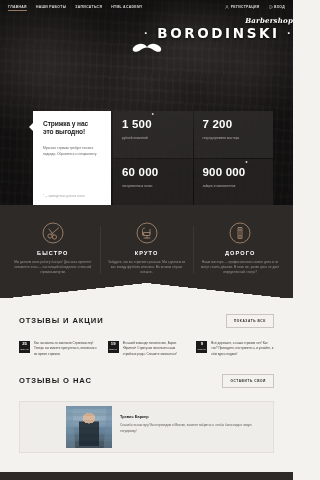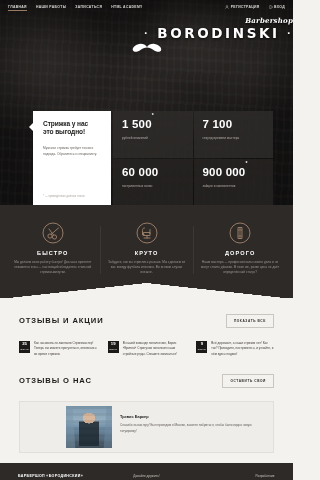--- a/index.html
+++ b/index.html
@@ -167,21 +167,21 @@
   .news-item{ flex:1; display:flex; gap:4px; }
   .date-badge{
     flex:0 0 11px; width:11px; height:12px; background:#1b1a19; color:#fff;
     text-align:center; padding-top:1.5px;
   }
   .date-day{ font-size:4.2px; font-weight:700; line-height:1; }
   .date-mon{ font-size:2.3px; line-height:1; margin-top:1.5px; letter-spacing:.2px; }
   .news-text{ font-size:3.1px; color:#45423f; line-height:1.75; }
 
   
-  .reviews{ padding:17px 19px 10px; background:#f4f2ee; }
+  .reviews{ padding:17px 19px 19px; background:#f4f2ee; }
   .review-card{
     background:#efedea; border:1px solid #e2dfda; display:flex; gap:8px;
     padding:4px; align-items:flex-start;
   }
   .review-photo{
     flex:0 0 46px; width:46px; height:42px; margin-left:42px;
     background:
       linear-gradient(180deg,#7f9bb0 0%,#94aec0 32%,#6f8ea6 52%,#3f4d57 100%);
     position:relative; overflow:hidden;
   }
@@ -275,21 +275,21 @@
 
     <div class="stats">
       <div class="stat">
         <div class="stat-num">
           <span>1 500</span><sup>*</sup>
         </div>
         <div class="stat-label">рублей вложений</div>
       </div>
       <div class="stat">
         <div class="stat-num">
-          <span>7 100</span><sup></sup>
+          <span>7 200</span><sup></sup>
         </div>
         <div class="stat-label">секунд времени мастера</div>
       </div>
       <div class="stat alt">
         <div class="stat-num">
           <span>60 000</span><sup></sup>
         </div>
         <div class="stat-label">постриженных волос</div>
       </div>
       <div class="stat alt">

